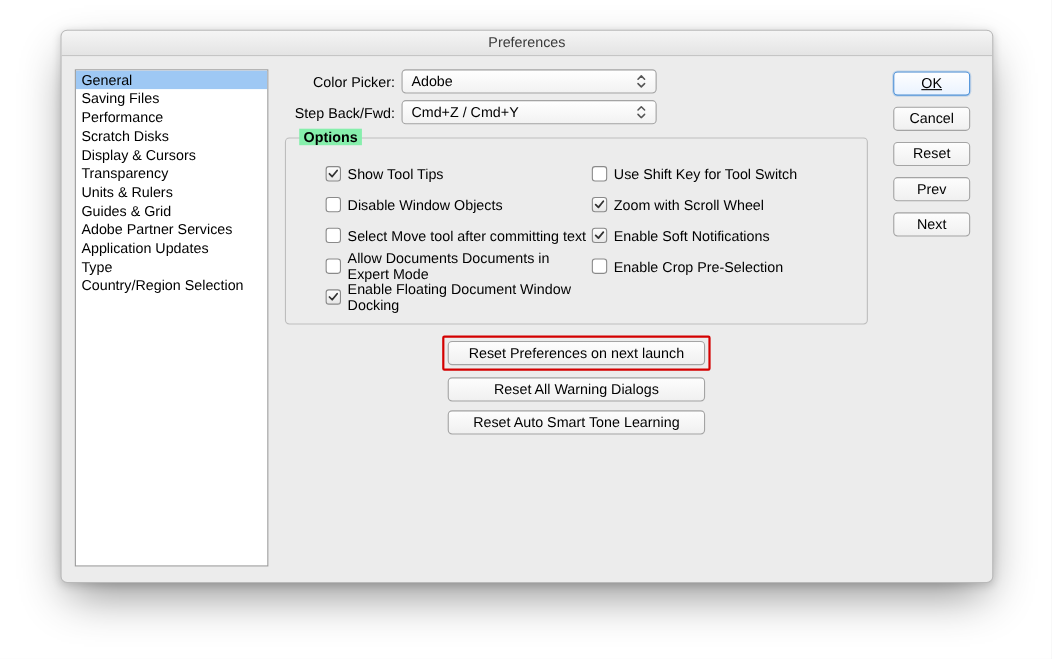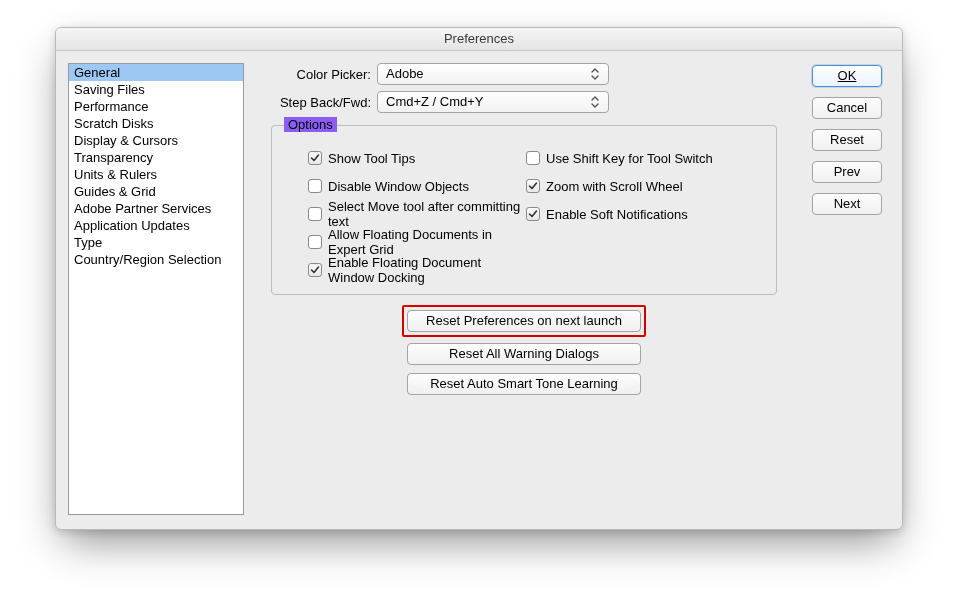--- a/index.html
+++ b/index.html
@@ -30,21 +30,20 @@
     border-bottom: 1px solid #c5c5c5;
     font-size: 13px;
     color: #3a3a3a;
   }
   .content {
     position: relative;
     display: flex;
     padding: 12px;
     box-sizing: border-box;
     height: calc(100% - 22px);
-    gap: 12px;
   }
   
   .side-list {
     width: 176px;
     height: 452px;
     background: #fff;
     border: 1px solid #9a9a9a;
     box-sizing: border-box;
     overflow: hidden;
   }
@@ -112,23 +111,24 @@
     margin-left: 0;
     border: 1px solid #bdbdbd;
     border-radius: 4px;
     padding: 18px 20px 10px 36px;
     box-sizing: border-box;
   }
   .fieldset-legend {
     position: absolute;
     top: -9px;
     left: 12px;
-    background: #8b5cf6;
+    background: #86efac;
     padding: 0 4px;
     font-size: 13px;
+    font-weight: bold;
   }
   .opt-row {
     display: flex;
   }
   .opt-col {
     flex: 1;
   }
   .opt-col.right { flex: 0 0 230px; }
   .check-line {
     display: flex;
@@ -275,21 +275,21 @@
             <div class="check-line">
               <span class="check-box"></span>
               <span>Disable Window Objects</span>
             </div>
             <div class="check-line">
               <span class="check-box"></span>
               <span>Select Move tool after committing text</span>
             </div>
             <div class="check-line">
               <span class="check-box"></span>
-              <span>Allow Floating Documents in Expert Grid</span>
+              <span>Allow Documents Documents in Expert Mode</span>
             </div>
             <div class="check-line">
               <span class="check-box checked">
                   <svg width="10" height="10" viewBox="0 0 10 10">
                     <path d="M1.5 5 L4 7.5 L8.5 2" stroke="#333" stroke-width="1.6" fill="none" stroke-linecap="round" stroke-linejoin="round"></path>
                   </svg>
                 </span>
               <span>Enable Floating Document Window Docking</span>
             </div>
           </div>
@@ -306,20 +306,24 @@
                 </span>
               <span>Zoom with Scroll Wheel</span>
             </div>
             <div class="check-line">
               <span class="check-box checked">
                   <svg width="10" height="10" viewBox="0 0 10 10">
                     <path d="M1.5 5 L4 7.5 L8.5 2" stroke="#333" stroke-width="1.6" fill="none" stroke-linecap="round" stroke-linejoin="round"></path>
                   </svg>
                 </span>
               <span>Enable Soft Notifications</span>
+            </div>
+            <div class="check-line">
+              <span class="check-box"></span>
+              <span>Enable Crop Pre-Selection</span>
             </div>
           </div>
         </div>
       </div>
 
       <div class="reset-stack">
         <div class="highlight-wrap">
           <div class="wide-button">Reset Preferences on next launch</div>
         </div>
         <div class="wide-button">Reset All Warning Dialogs</div>

